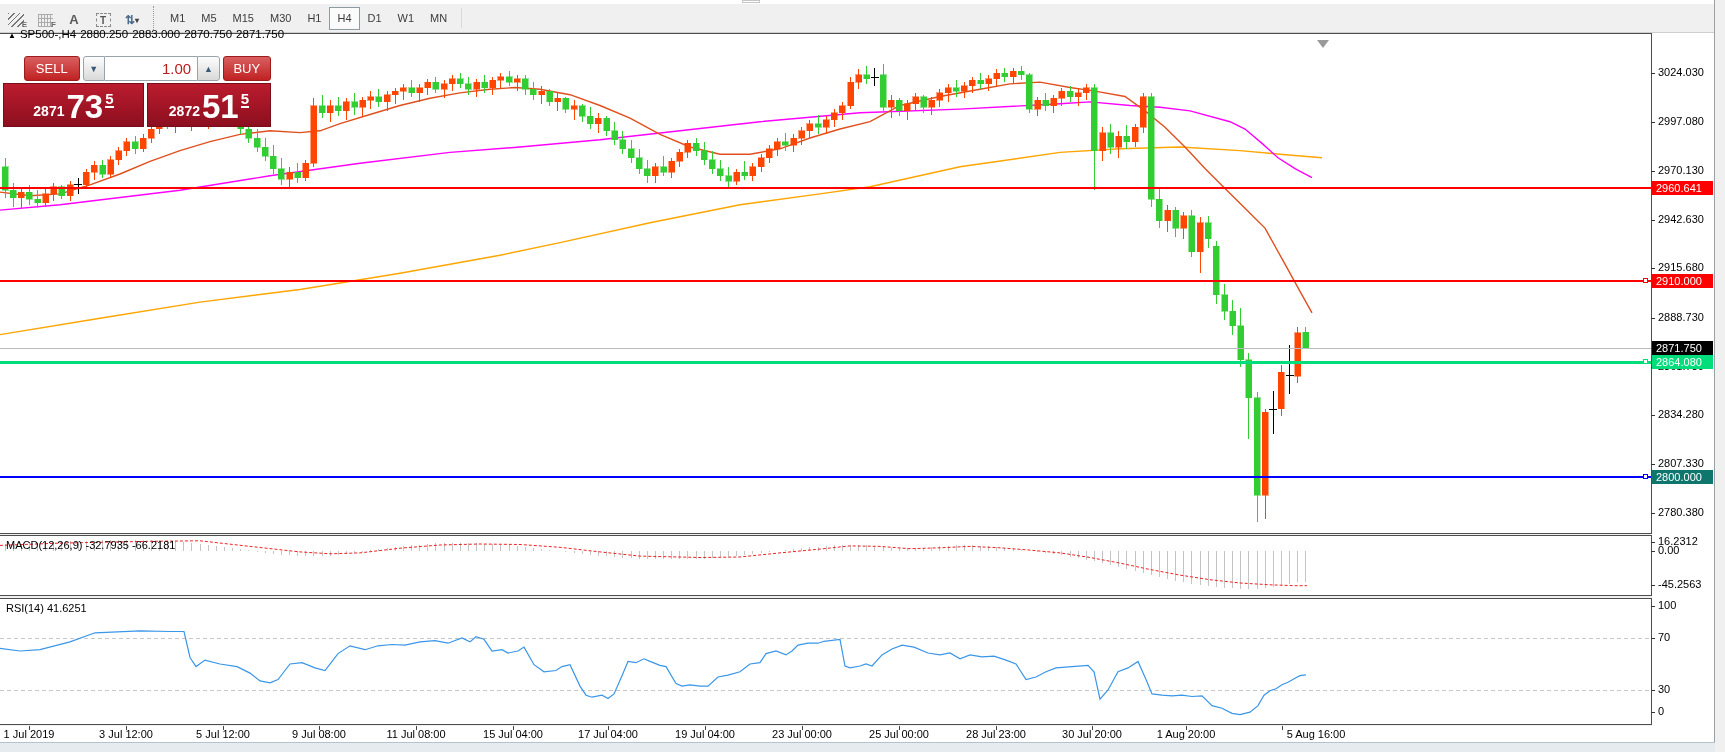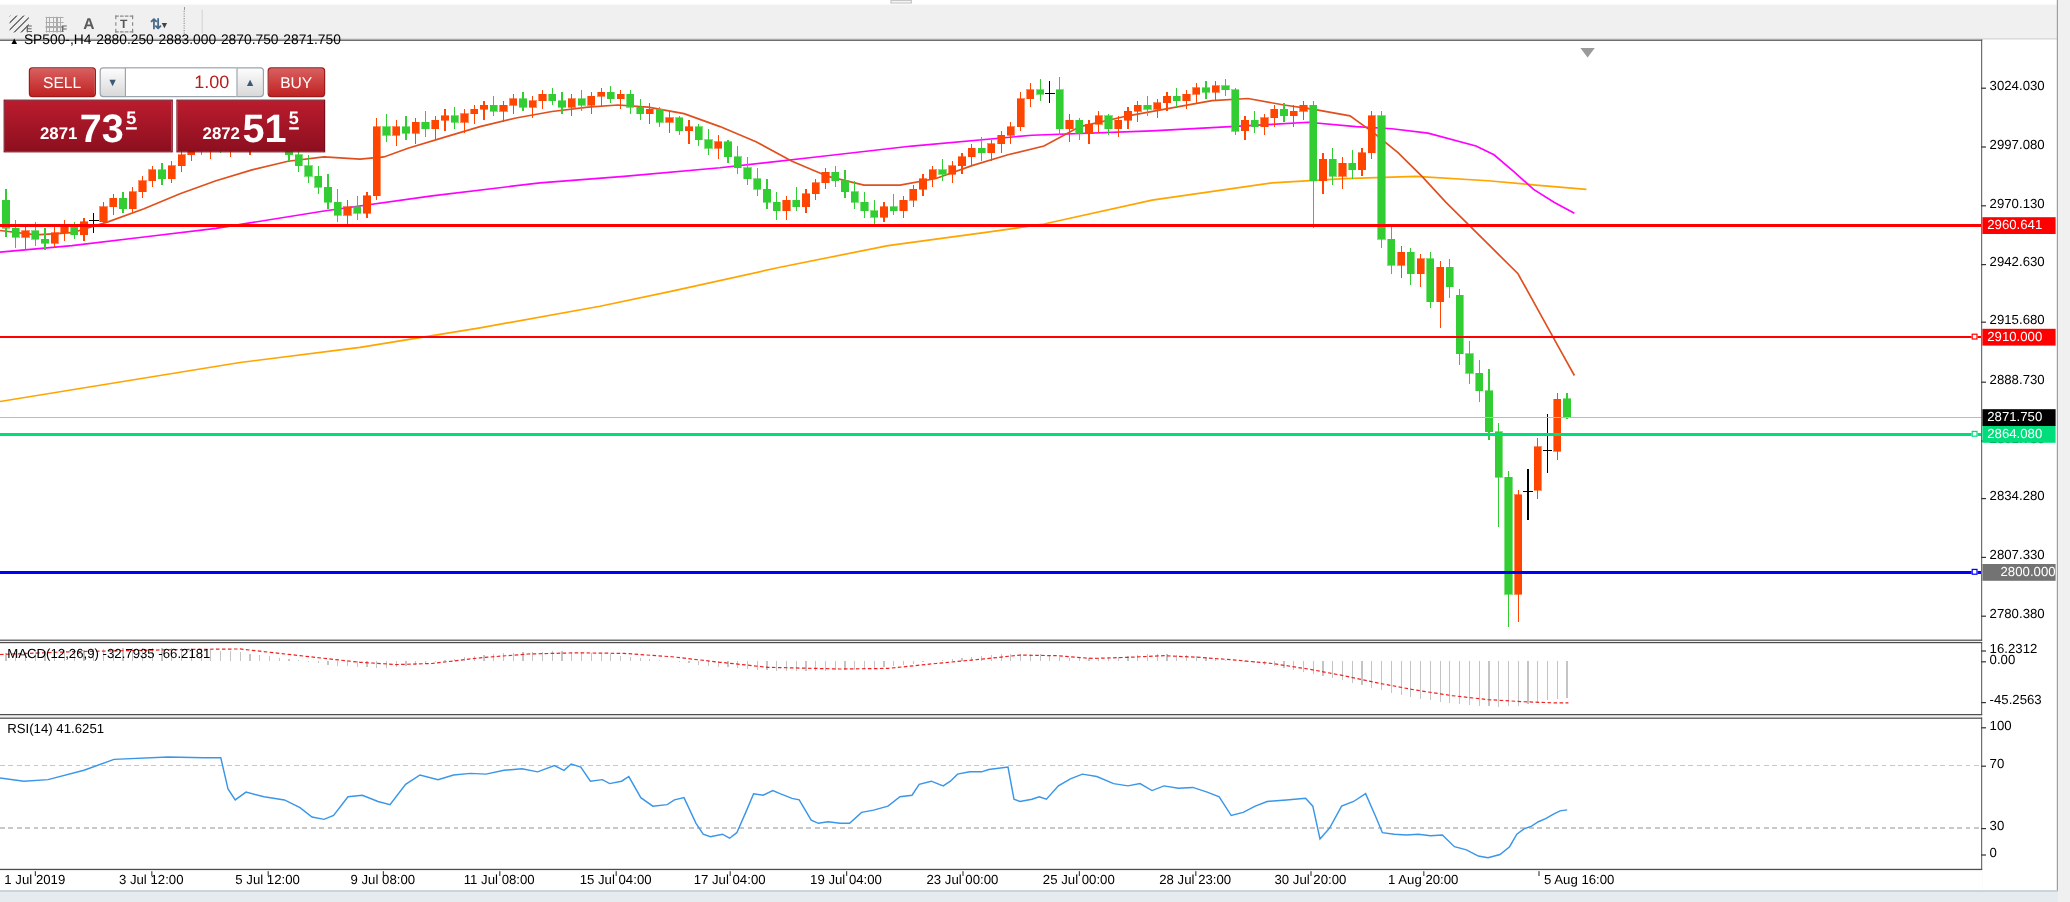--- a/index.html
+++ b/index.html
@@ -107,20 +107,31 @@
       </span>
       <span class="tb-icon">
         <span class="tbox">T</span>
       </span>
       <span class="tb-icon">
         <span class="arrows">⇅</span>
         <span class="caret">▾</span>
       </span>
     </span>
   <span class="tb-sep"></span>
+  <span id="tf-slot" style="display:inline-flex;align-items:center;">
+      <span class="tf-btn">M1</span>
+      <span class="tf-btn">M5</span>
+      <span class="tf-btn">M15</span>
+      <span class="tf-btn">M30</span>
+      <span class="tf-btn">H1</span>
+      <span class="tf-btn active">H4</span>
+      <span class="tf-btn">D1</span>
+      <span class="tf-btn">W1</span>
+      <span class="tf-btn">MN</span>
+    </span>
   <span class="tb-sep2"></span>
 </div>
 
 <div class="abs panel" id="main-panel"></div>
 <div class="abs panel" id="macd-panel"></div>
 <div class="abs panel" id="rsi-panel"></div>
 <div class="abs" id="axis-col"></div>
 <div class="abs" id="time-area"></div>
 <div class="abs" id="statusbar"></div>
 <div class="abs" id="win-right-line"></div>
@@ -174,21 +185,21 @@
 <div class="ptickmark" style="top: 415px;"></div>
 <div class="pticklabel" style="top: 408px;">2834.280</div>
 <div class="ptickmark" style="top: 464px;"></div>
 <div class="pticklabel" style="top: 457px;">2807.330</div>
 <div class="ptickmark" style="top: 513px;"></div>
 <div class="pticklabel" style="top: 506px;">2780.380</div>
 <div class="pbadge" style="top: 181px; background: rgb(255, 0, 0);">2960.641</div>
 <div class="pbadge" style="top: 274px; background: rgb(255, 0, 0);">2910.000</div>
 <div class="pbadge" style="top: 341px; background: rgb(0, 0, 0);">2871.750</div>
 <div class="pbadge" style="top: 355px; background: rgb(0, 222, 124);">2864.080</div>
-<div class="pbadge" style="top: 470px; background: #737373; text-align: right;">2800.000</div>
+<div class="pbadge" style="top: 470px; background: #0f766e;">2800.000</div>
 <div class="ptickmark" style="top: 542px;"></div>
 <div class="pticklabel" style="top: 535px;">16.2312</div>
 <div class="ptickmark" style="top: 551px;"></div>
 <div class="pticklabel" style="top: 544px;">0.00</div>
 <div class="ptickmark" style="top: 585px;"></div>
 <div class="pticklabel" style="top: 578px;">-45.2563</div>
 <div class="ptickmark" style="top: 606px;"></div>
 <div class="pticklabel" style="top: 599px;">100</div>
 <div class="ptickmark" style="top: 638px;"></div>
 <div class="pticklabel" style="top: 631px;">70</div>

